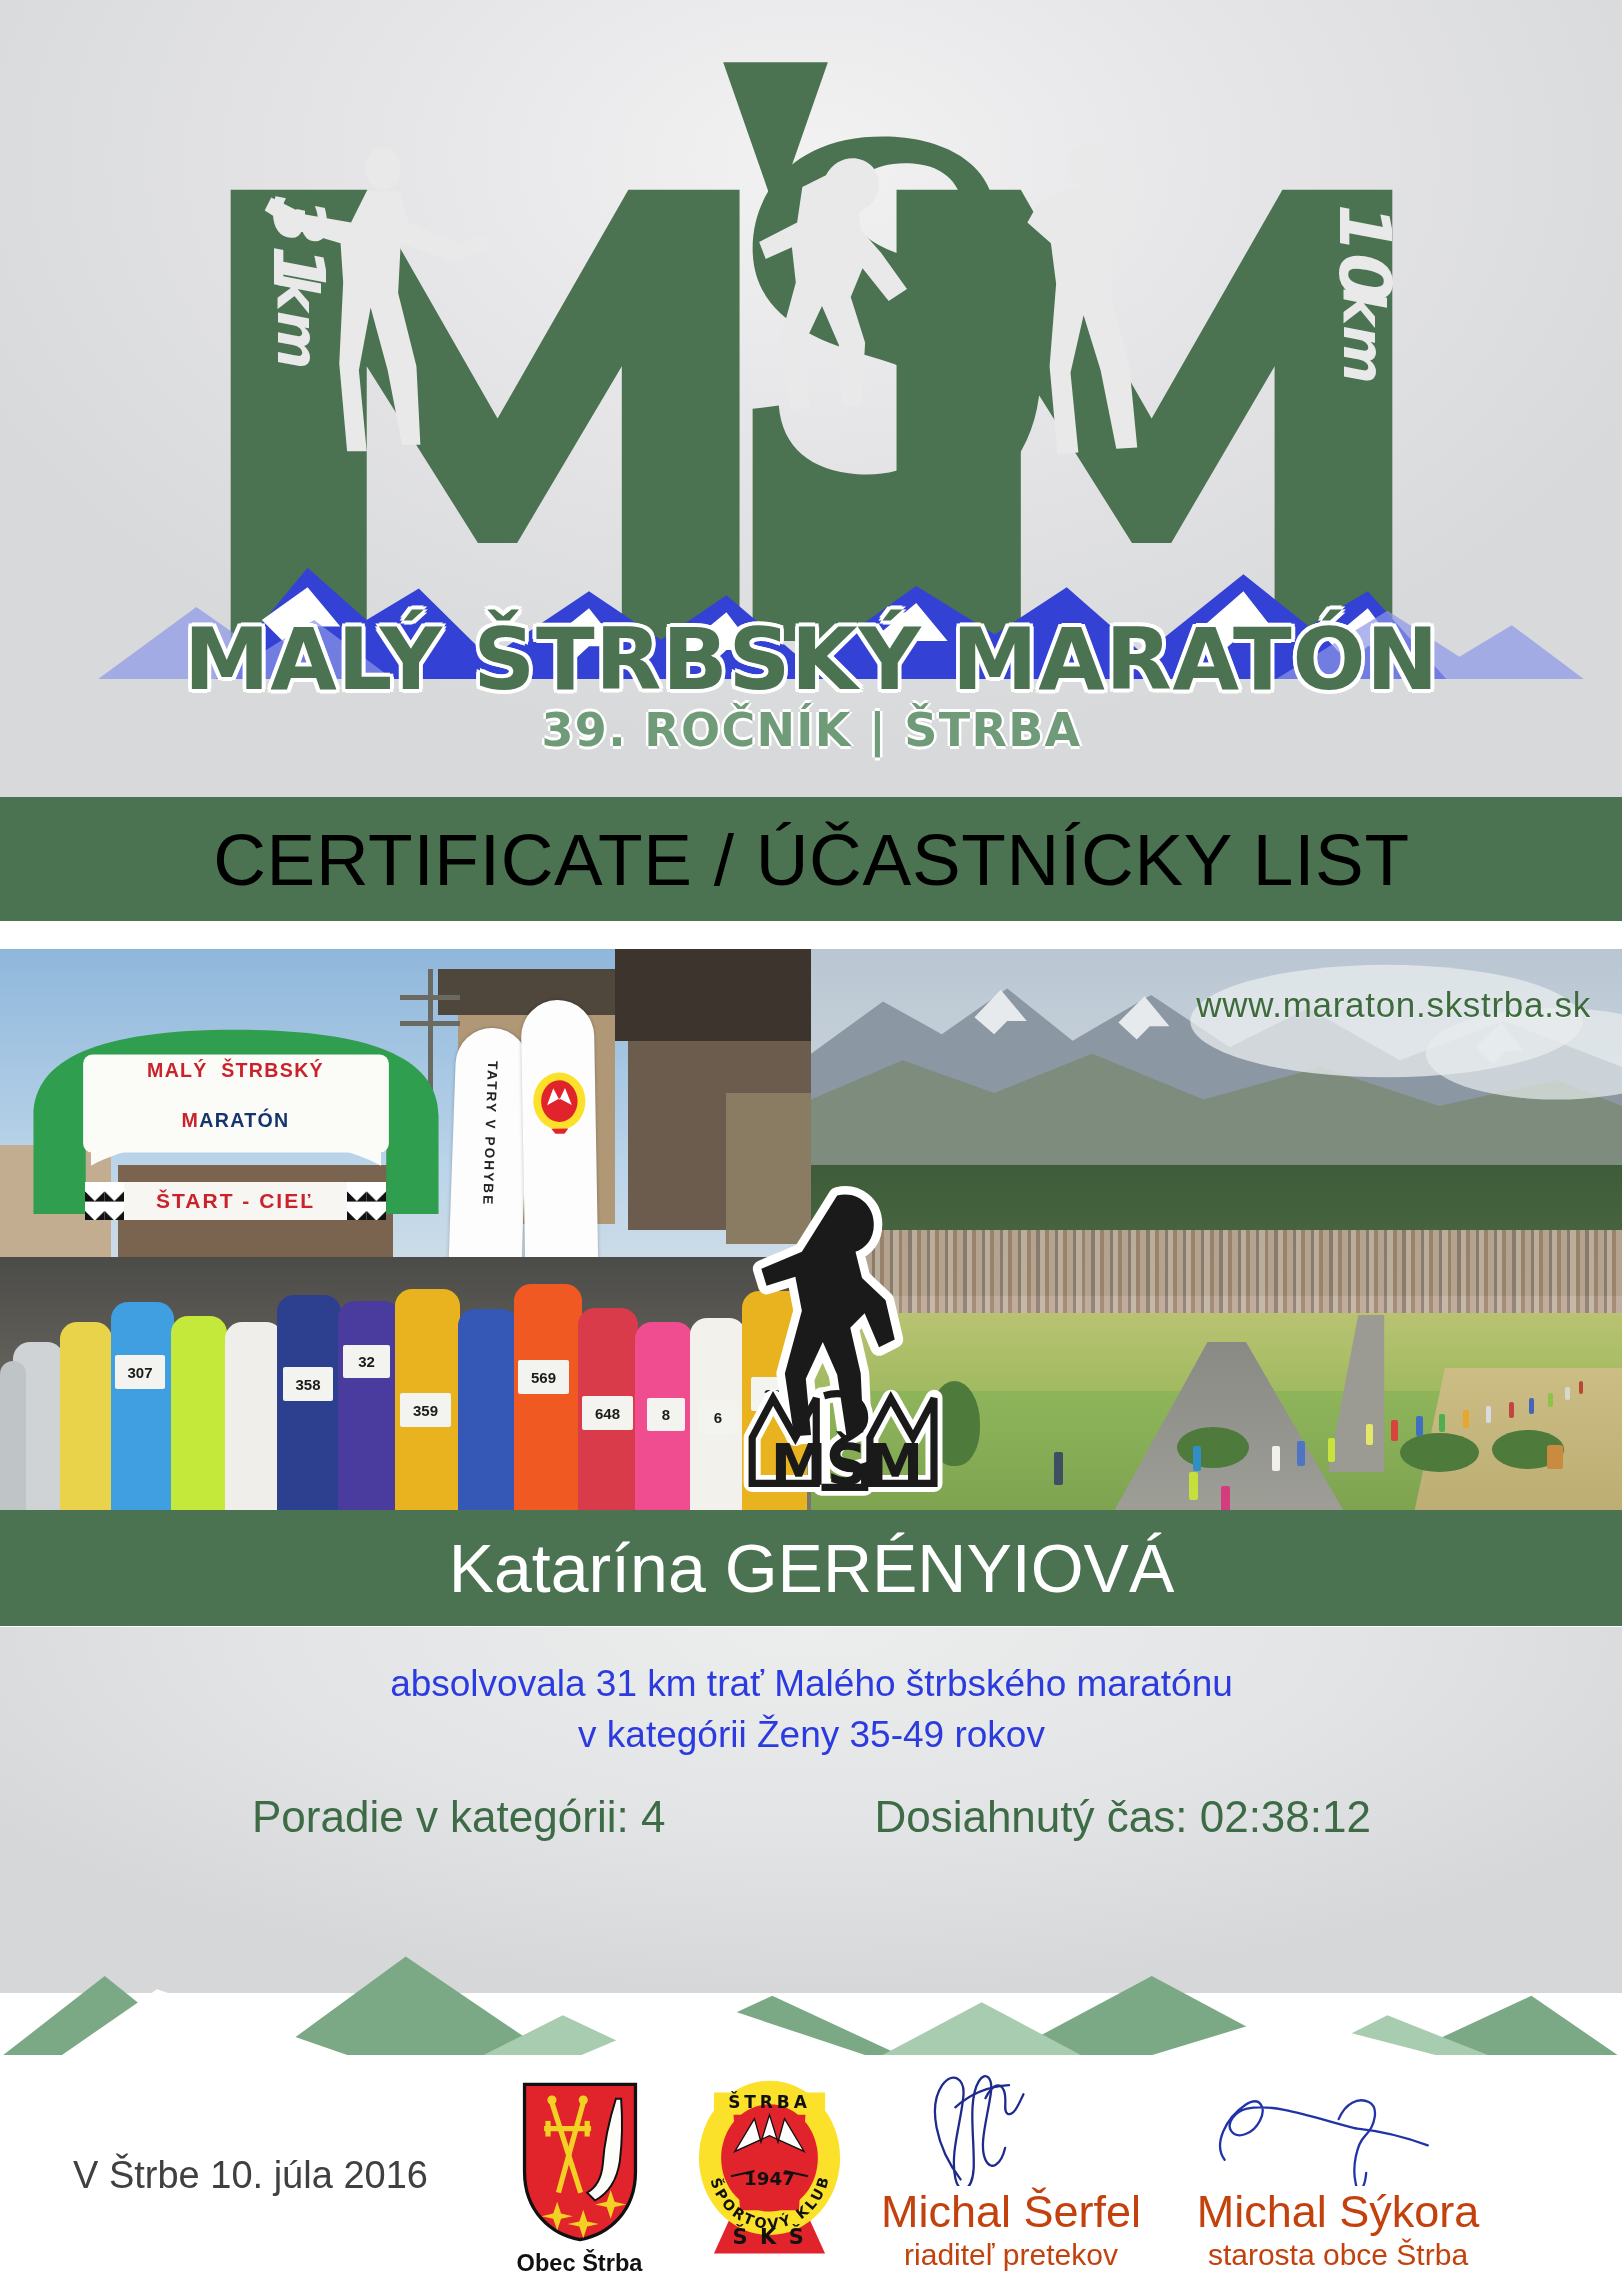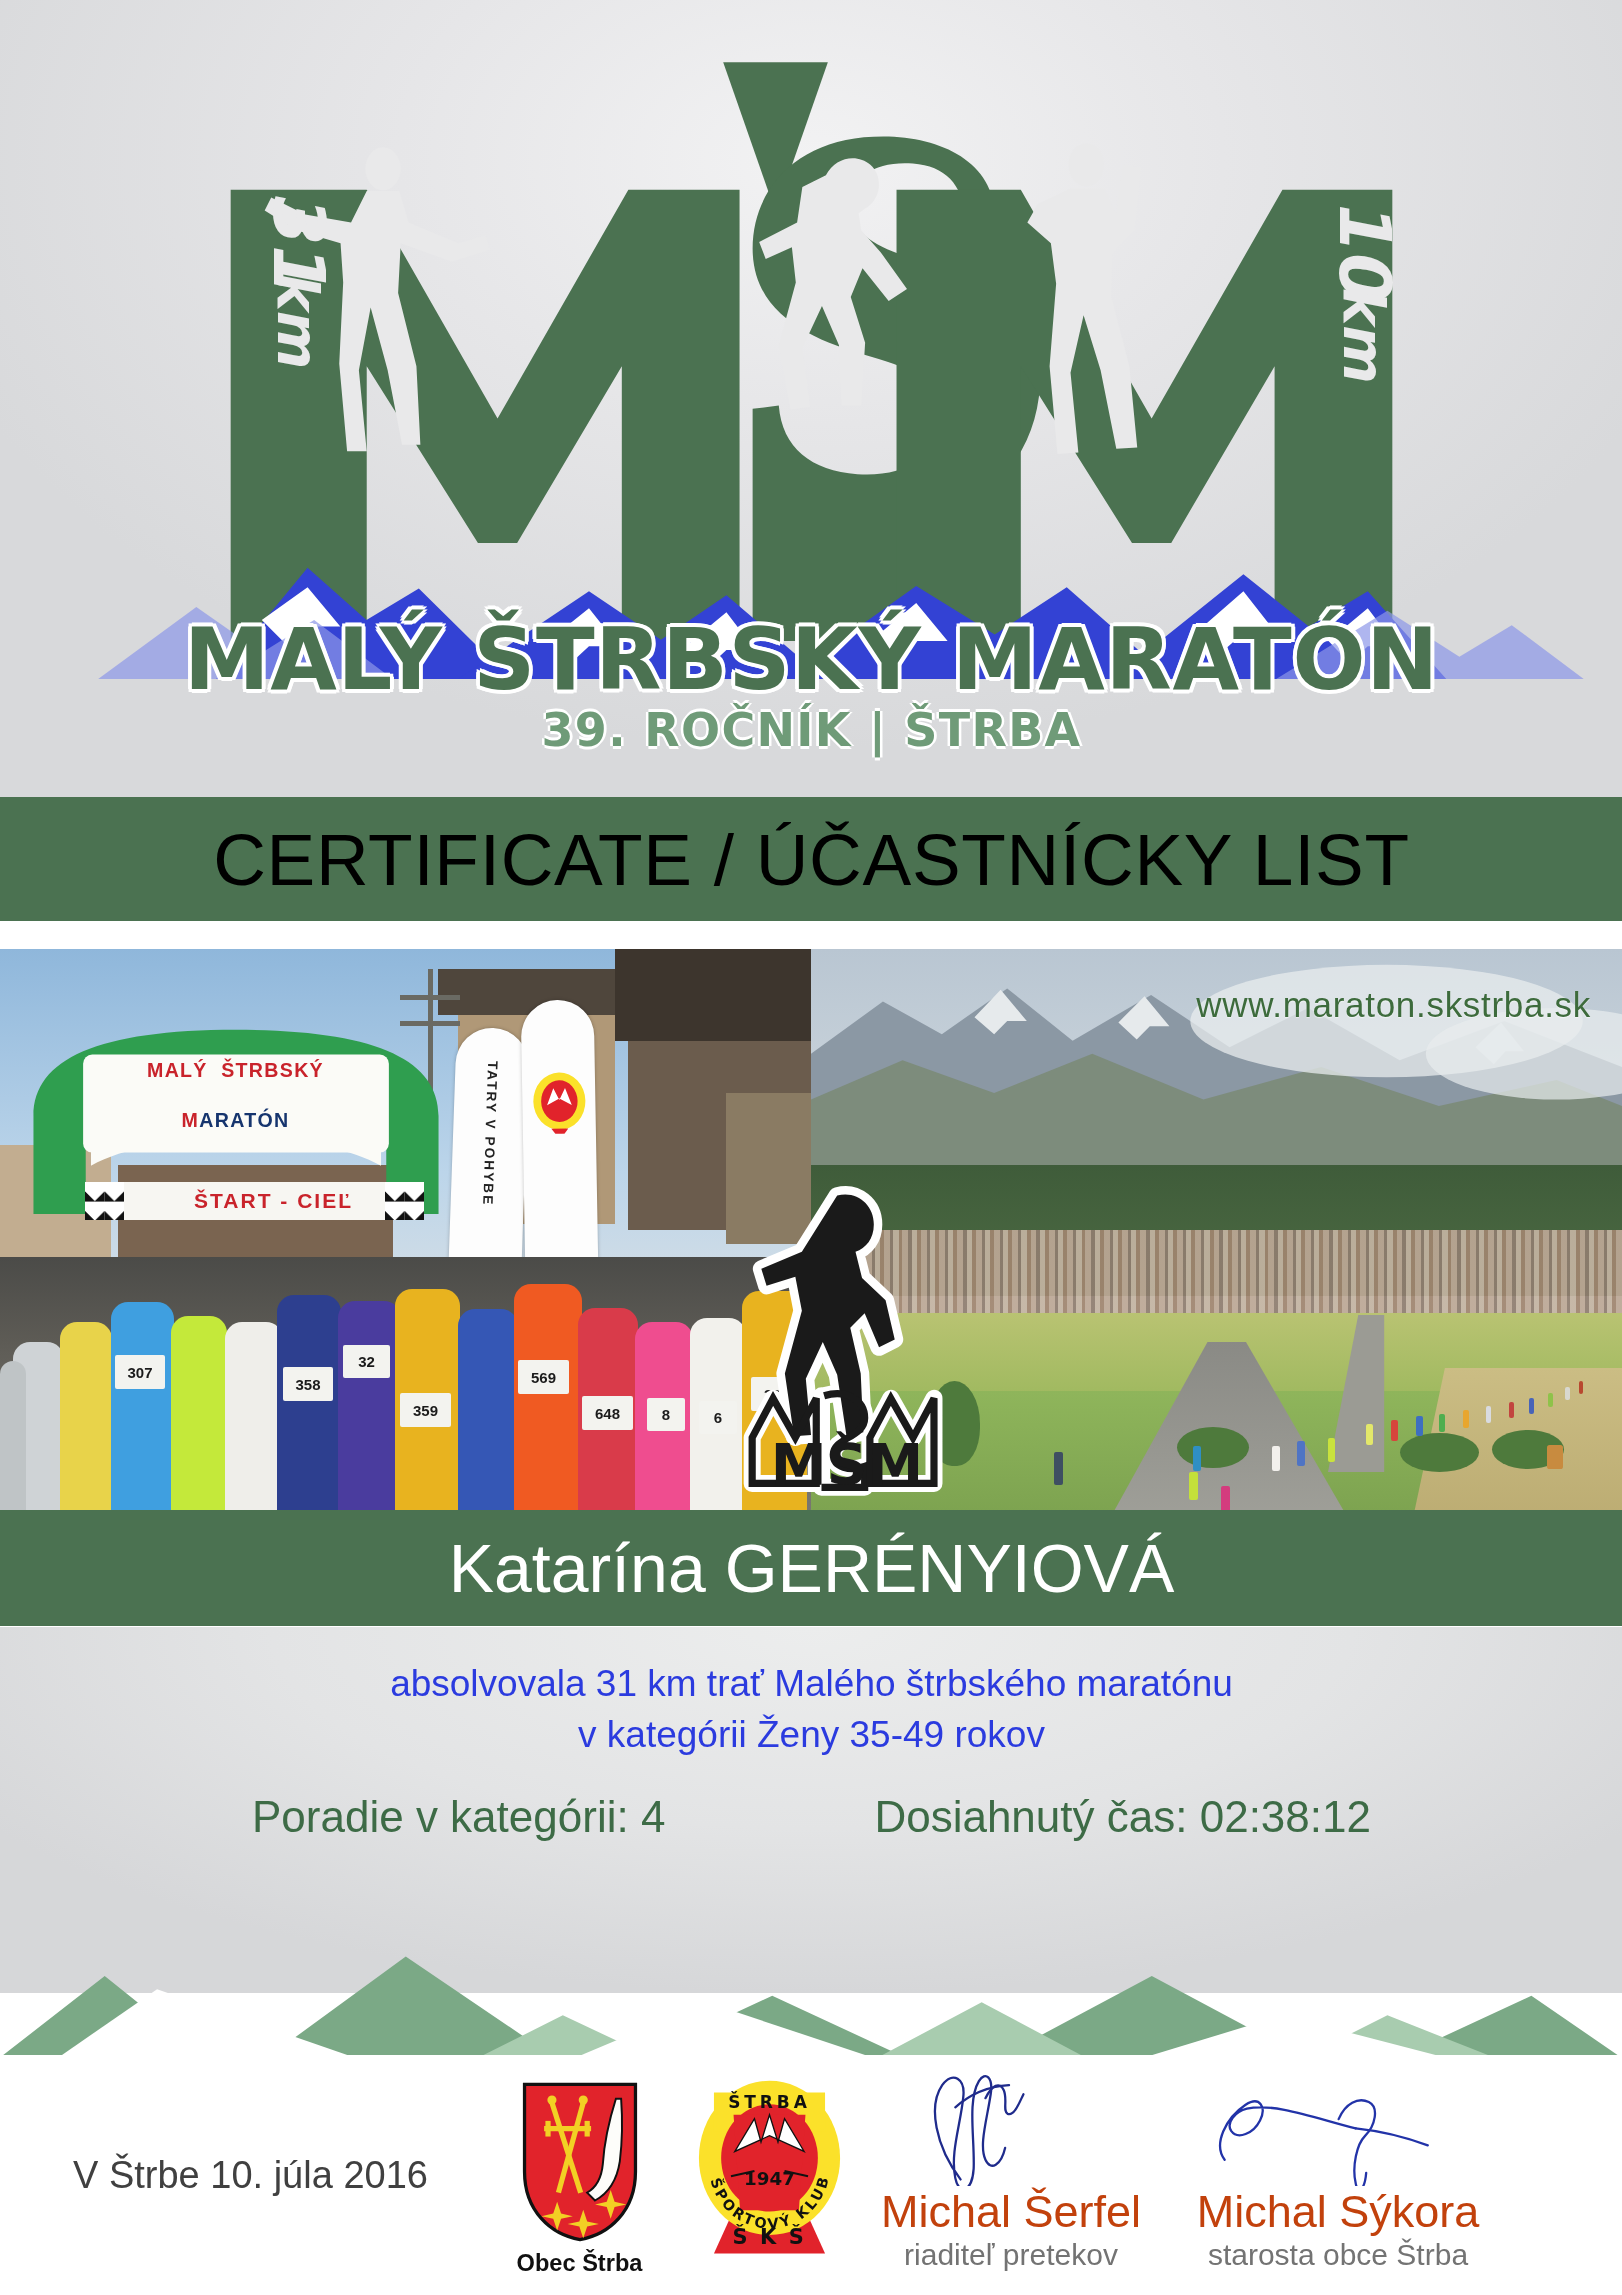--- a/index.html
+++ b/index.html
@@ -90,21 +90,21 @@
     font-family:"Liberation Sans", sans-serif;
   }
   .arch-txt2 {
     position:absolute; left:98px; top:160px; width:275px; text-align:center;
     font-size:19.6px; font-weight:bold; color:#16356e; letter-spacing:1.3px;
   }
   .arch-txt2 b{color:#c9232b;}
   .start-banner {
     position:absolute; left:85px; top:233px; width:301px; height:38px;
     background:#f7f6f2;
-    display:flex; align-items:center; justify-content:center;padding-left:38px;
+    display:flex; align-items:center; justify-content:center;
   }
   .start-banner .chk {
     position:absolute; top:0; width:39px; height:38px;
     background:
       linear-gradient(45deg,#111 25%,transparent 25%) 0 0/19.6px 19.6px,
       linear-gradient(-45deg,#111 25%,transparent 25%) 0 0/19.6px 19.6px,
       #fff;
   }
   .start-banner .chk.l{left:0;}
   .start-banner .chk.r{right:0;}
@@ -220,21 +220,21 @@
   }
   .crest-wrap { position:absolute; left:504px; top:25px; width:151px; text-align:center; }
   .crest-caption { font-size:23.6px; font-weight:bold; color:#111; margin-top:3.9px; }
   .sks-wrap { position:absolute; left:694px; top:18.3px; width:164px; }
 
   .sig-block { position:absolute; text-align:center; width:308px; }
   .sig-block.a { left:857px; top:13px; }
   .sig-block.b { left:1184px; top:13px; }
   .sig-ink { height:118px; position:relative; }
   .sig-name { font-size:45px; color:#c2410c; font-family:"Liberation Sans", sans-serif; }
-  .sig-role { font-size:30px; color:#737373; font-family:"Liberation Sans", sans-serif; }
+  .sig-role { font-size:30px; color:#c2410c; font-family:"Liberation Sans", sans-serif; }
 </style>
 </head>
 <body>
 
 <div class="hero">
 
   <div class="wordmark">
     <svg width="1623" height="641" viewBox="0 0 2480 980" xmlns="http://www.w3.org/2000/svg">
 
       <polygon points="1105,95 1265,95 1190,310 1180,310" fill="#4b7251"></polygon>

